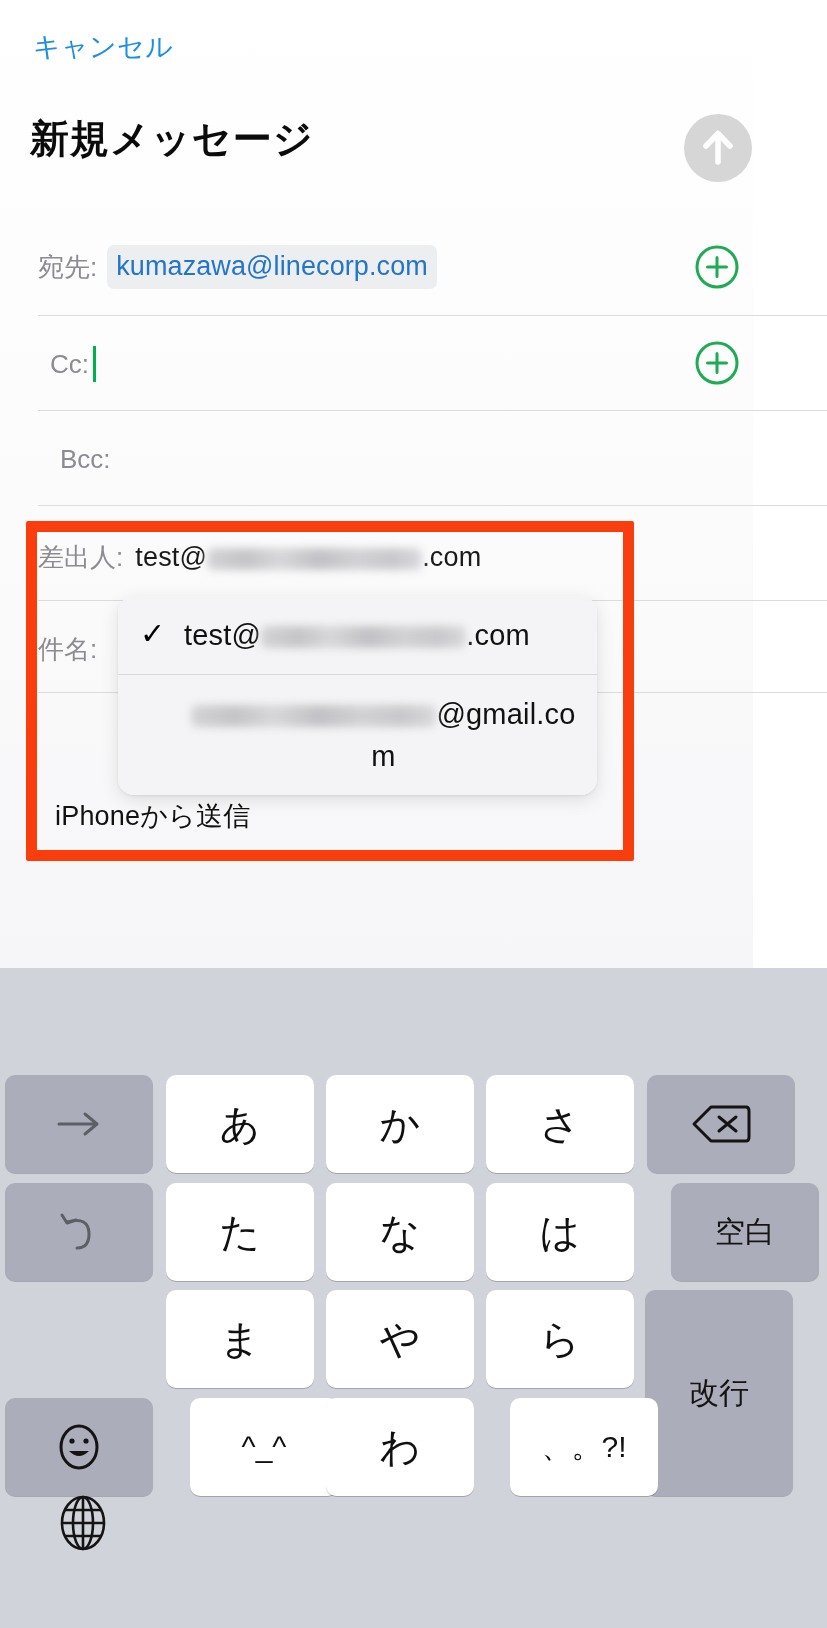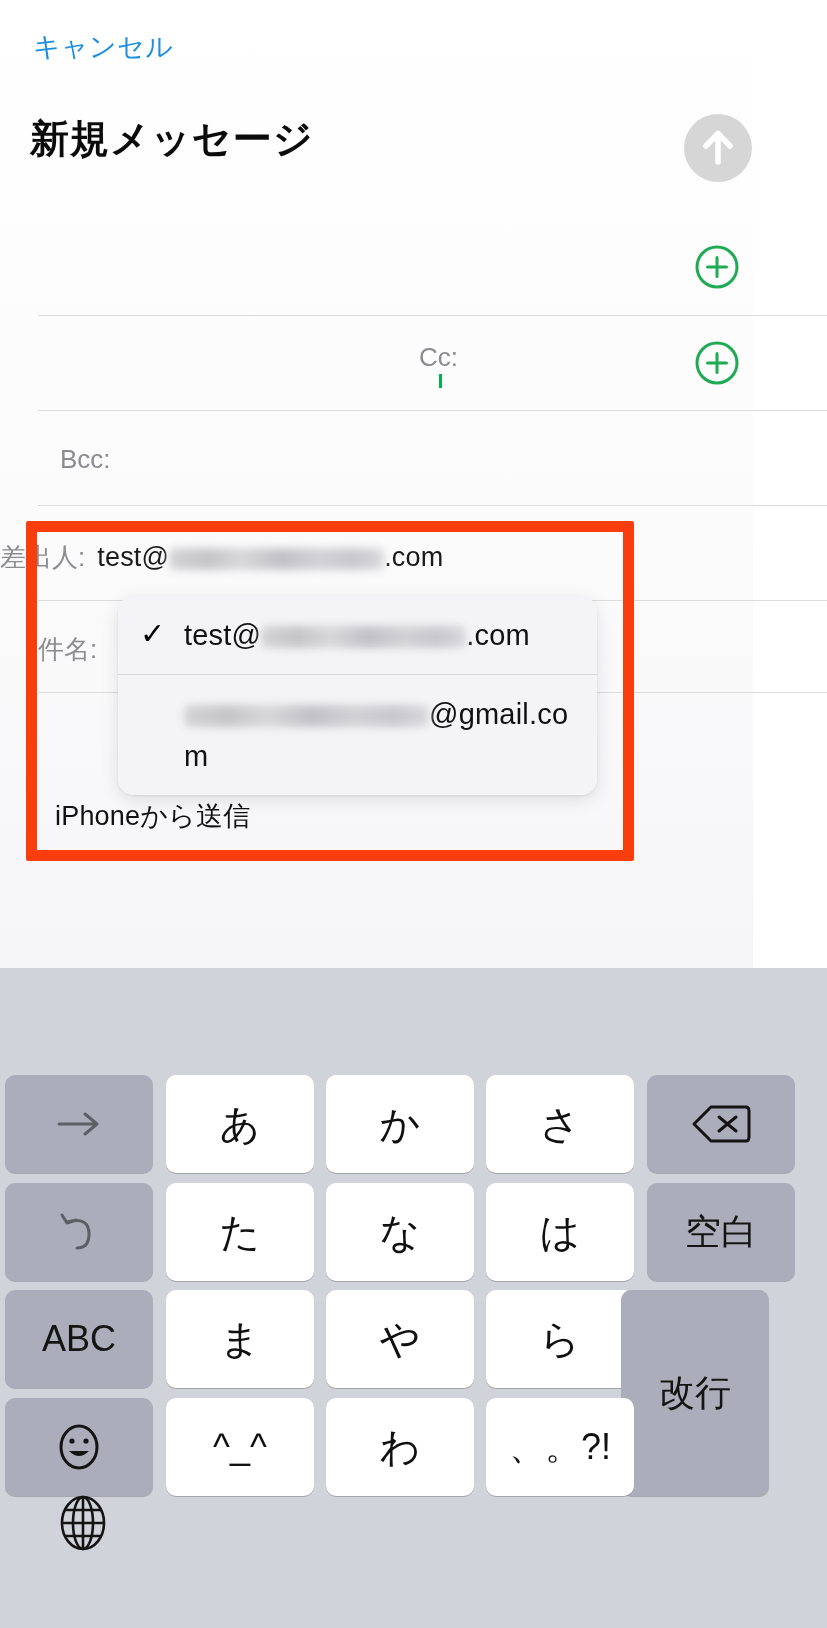--- a/index.html
+++ b/index.html
@@ -152,21 +152,21 @@
     backdrop-filter: blur(14px);
   }
   .account-option {
     position: relative;
     display: flex;
     align-items: flex-start;
     padding: 18px 14px 18px 22px;
     min-height: 56px;
     cursor: pointer;
   }
-  .account-option + .account-option { border-top: 1px solid #d7d7d9; }
+  .account-option + .account-option { border-top: 1px solid #d7d7d9; text-align: center; }
   .check-mark {
     flex: 0 0 44px;
     font-size: 30px;
     line-height: 40px;
     color: #000;
     font-weight: bold;
   }
   .check-mark.empty { color: transparent; }
   .account-text {
     font-size: 29px;
@@ -207,21 +207,21 @@
   }
   .key.letter {
     background: #ffffff;
     box-shadow: 0 1px 0 rgba(0,0,0,.22);
   }
   .key.func {
     background: #abaeba;
     box-shadow: 0 1px 0 rgba(0,0,0,.20);
     color: #141414;
   }
-  .key.small  { font-size: 36px; }
+  .key.small  { font-size: 30px; margin-left: 24px; }
   .key svg { display:block; }
 
   .globe-key {
     position: absolute;
     left: 52px; top: 1492px;
     width: 62px; height: 62px;
     cursor: pointer;
   }
   .globe-key svg { display:block; width:62px; height:62px; }
 </style>
@@ -236,48 +236,52 @@
 
     <div class="page-title">新規メッセージ</div>
 
     <div class="send-button">
       <svg viewBox="0 0 68 68">
         <path d="M34 20 L34 48" stroke="#ffffff" stroke-width="5.5" stroke-linecap="round" fill="none"></path>
         <path d="M22 32 L34 19.5 L46 32" stroke="#ffffff" stroke-width="5.5" stroke-linecap="round" stroke-linejoin="round" fill="none"></path>
       </svg>
     </div>
 
+    <div class="field-row" style="top:243px;height:48px;padding-left:38px;">
+      <span class="field-label">宛先:</span>
+      <span class="token" style="margin-left:10px;">kumazawa@linecorp.com</span>
+    </div>
     <div class="plus-icon" style="left:694px;top:244px;">
       <svg viewBox="0 0 46 46">
         <circle cx="23" cy="23" r="20" fill="none" stroke="#1faa54" stroke-width="3"></circle>
         <path d="M23 13.5 L23 32.5 M13.5 23 L32.5 23" stroke="#1faa54" stroke-width="3" stroke-linecap="round"></path>
       </svg>
     </div>
     <div class="hr-line" style="top:315px;"></div>
 
-    <div class="field-row" style="top:340px;height:48px;padding-left:50px;flex-direction:column;">
+    <div class="field-row" style="top:340px;height:48px;padding-left:50px;">
       <span class="field-label">Cc:</span>
       <span class="caret"></span>
       <span class="mono-text"></span>
     </div>
     <div class="plus-icon" style="left:694px;top:340px;">
       <svg viewBox="0 0 46 46">
         <circle cx="23" cy="23" r="20" fill="none" stroke="#1faa54" stroke-width="3"></circle>
         <path d="M23 13.5 L23 32.5 M13.5 23 L32.5 23" stroke="#1faa54" stroke-width="3" stroke-linecap="round"></path>
       </svg>
     </div>
     <div class="hr-line" style="top:410px;"></div>
 
     <div class="field-row" style="top:435px;height:48px;padding-left:60px;">
       <span class="field-label">Bcc:</span>
       <span class="mono-text" style="margin-left:10px;"></span>
     </div>
     <div class="hr-line" style="top:505px;"></div>
 
-    <div class="field-row" style="top:533px;height:48px;">
+    <div class="field-row" style="top:533px;height:48px;padding-left:38px;">
       <span class="field-label">差出人:</span>
       <span class="mono-text" style="margin-left:12px;">
         <span>test@</span><span class="redacted" style="width:215px;"></span><span>.com</span>
       </span>
     </div>
     <div class="hr-line" style="top:600px;"></div>
 
     <div class="field-row" style="top:625px;height:48px;padding-left:38px;">
       <span class="field-label">件名:</span>
       <span class="mono-text" style="margin-left:10px;"></span>
@@ -325,21 +329,20 @@
       <svg width="48" height="48" viewBox="0 0 48 48">
         <path d="M12 14 Q34 8 34 26 Q34 40 22 40" stroke="#5d5f66" stroke-width="3" fill="none" stroke-linecap="round"></path>
         <path d="M7 7 L12 15 L21 12" stroke="#5d5f66" stroke-width="3" fill="none" stroke-linecap="round" stroke-linejoin="round"></path>
       </svg>
     </div>
     <div class="key letter" style="left:166px;top:215px;width:148px;height:98px;">た</div>
     <div class="key letter" style="left:326px;top:215px;width:148px;height:98px;">な</div>
     <div class="key letter" style="left:486px;top:215px;width:148px;height:98px;">は</div>
     <div class="key func small" style="left:647px;top:215px;width:148px;height:98px;">空白</div>
 
-    <div class="key func small" style="left:5px;top:322px;width:148px;height:98px;">ABC</div>
     <div class="key letter" style="left:166px;top:322px;width:148px;height:98px;">ま</div>
     <div class="key letter" style="left:326px;top:322px;width:148px;height:98px;">や</div>
     <div class="key letter" style="left:486px;top:322px;width:148px;height:98px;">ら</div>
     <div class="key func small" style="left:621px;top:322px;width:148px;height:206px;">改行</div>
 
     <div class="key func" style="left:5px;top:430px;width:148px;height:98px;">
       <svg width="54" height="54" viewBox="0 0 54 54">
         <ellipse cx="27" cy="27" rx="18" ry="21" fill="none" stroke="#141414" stroke-width="3"></ellipse>
         <circle cx="20" cy="21" r="2.6" fill="#141414"></circle>
         <circle cx="34" cy="21" r="2.6" fill="#141414"></circle>

